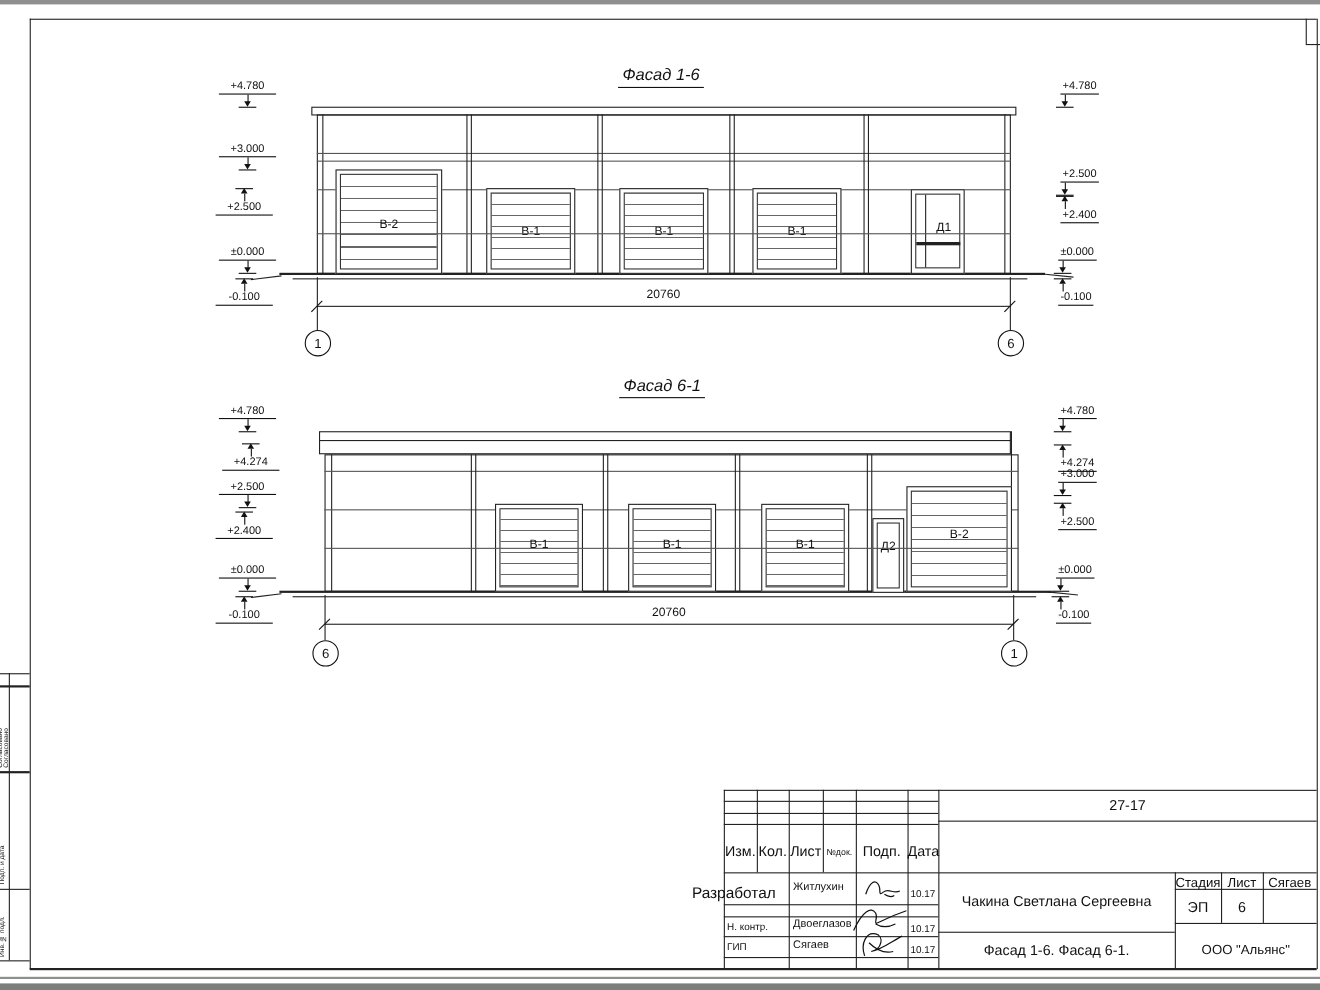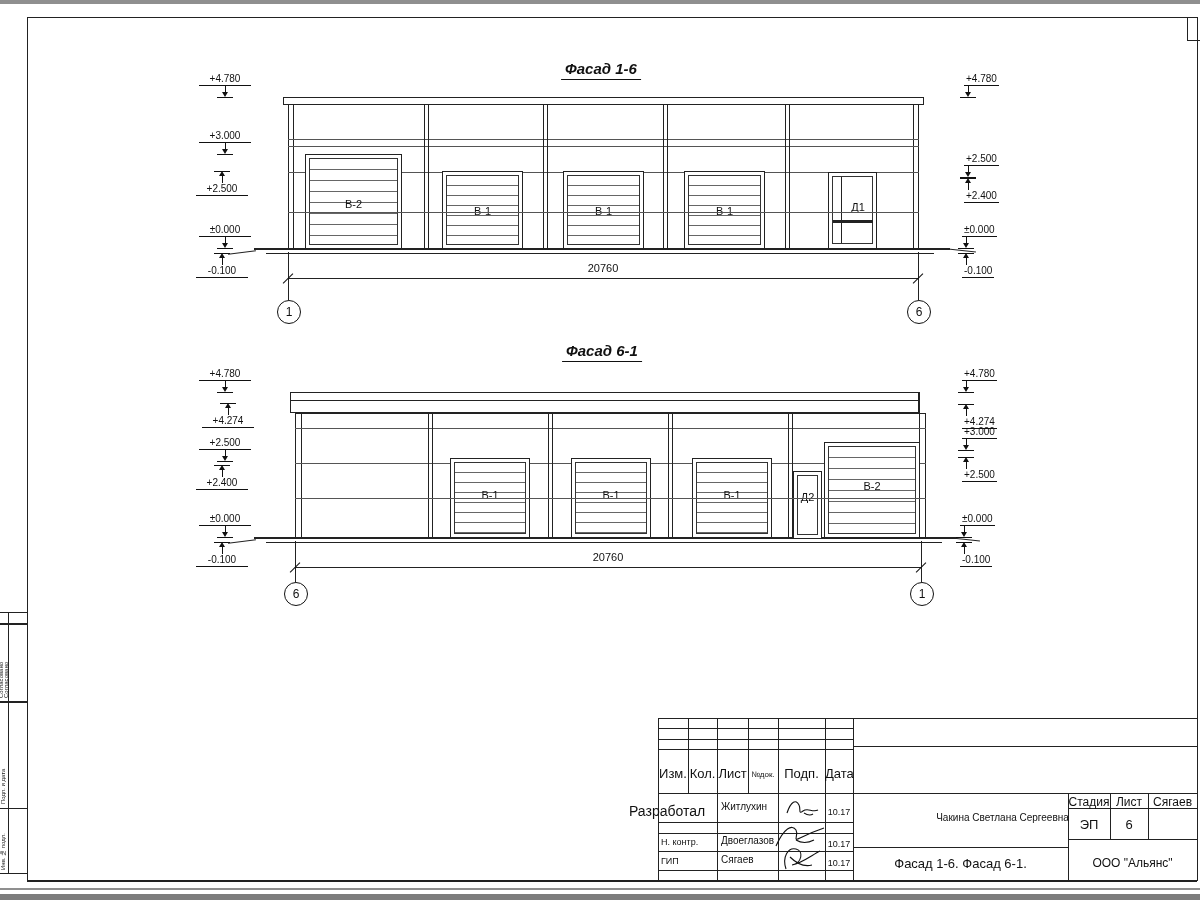--- a/index.html
+++ b/index.html
@@ -27,21 +27,21 @@
   .em.down .lab{position:absolute;bottom:11px;}
   .em.up .shaft{top:5px;height:7px;}
   .em.up .head{top:0;border-bottom:5px solid #111;}
   .em.up .lab{position:absolute;top:12px;}
   .em .lab{font-size:10px;line-height:1.2;border-bottom:1px solid #111;padding:0 2px;white-space:nowrap;}
   .em.lc .lab{left:-26px;width:48px;text-align:center;}
   .em.lr .lab{left:-4px;text-align:left;}
   .axis{position:absolute;width:22px;height:22px;border:1px solid #111;border-radius:50%;
         text-align:center;line-height:22px;font-size:12px;background:#fff;}
   .sl{position:absolute;width:14px;height:1px;background:#111;transform:rotate(-45deg);}
-  .ftitle{position:absolute;transform:translateX(-50%);font-size:15px;font-style:italic;font-weight:bold;
+  .ftitle{position:absolute;transform:translateX(-50%);font-size:15px;font-style:italic;font-weight:normal;
           border-bottom:1.5px solid #111;padding:0 4px 2px 4px;white-space:nowrap;}
   .gray{position:absolute;background:#8f8f8f;}
   .rot{position:absolute;writing-mode:vertical-rl;transform:rotate(180deg);font-size:6px;color:#222;line-height:1.1;}
   svg.sig{position:absolute;z-index:6;}
   .front{z-index:3;}
 </style>
 </head>
 <body>
 
 <div id="sheet">
@@ -350,21 +350,22 @@
   <svg class="sig" style="left:784px;top:797px" width="38" height="22" viewBox="0 0 38 22">
       <path d="M3,16 C7,4 12,2 15,8 C17,12 14,18 19,14 C24,10 28,16 34,13 M20,16 c3,2 6,3 9,1" fill="none" stroke="#111" stroke-width="1.1"></path>
     </svg>
   <svg class="sig" style="left:772px;top:822px" width="56" height="28" viewBox="0 0 56 28">
       <path d="M4,24 C12,6 20,2 24,8 C27,13 20,20 28,16 C38,11 46,8 52,6 M24,18 c5,3 12,3 18,0" fill="none" stroke="#111" stroke-width="1.1"></path>
     </svg>
   <svg class="sig" style="left:778px;top:843px" width="46" height="30" viewBox="0 0 46 30">
       <path d="M8,26 C4,14 10,4 18,6 C26,8 24,20 14,22 C24,20 34,12 42,8 M12,14 c6,6 14,10 22,8" fill="none" stroke="#111" stroke-width="1.1"></path>
     </svg>
 
-  <div class="t ctr" style="left:895px;top:812px;width:215px;font-size:10px">Чакина Светлана Сергеевна</div>
+  <div class="t ctr" style="left:853px;top:724px;width:344px;font-size:13px">27-17</div>
+  <div class="t ctr" style="left:853px;top:812px;width:215px;font-size:13px">Чакина Светлана Сергеевна</div>
   <div class="t ctr" style="left:853px;top:856px;width:215px;font-size:13px">Фасад 1-6. Фасад 6-1.</div>
   <div class="t ctr" style="left:1068px;top:795px;width:42px;font-size:12px">Стадия</div>
   <div class="t ctr" style="left:1110px;top:795px;width:38px;font-size:12px">Лист</div>
   <div class="t ctr" style="left:1148px;top:795px;width:49px;font-size:12px">Сягаев</div>
   <div class="t ctr" style="left:1068px;top:817px;width:42px;font-size:13px">ЭП</div>
   <div class="t ctr" style="left:1110px;top:817px;width:38px;font-size:13px">6</div>
   <div class="t ctr" style="left:1068px;top:856px;width:129px;font-size:12px">ООО "Альянс"</div>
 
 </div>
 

